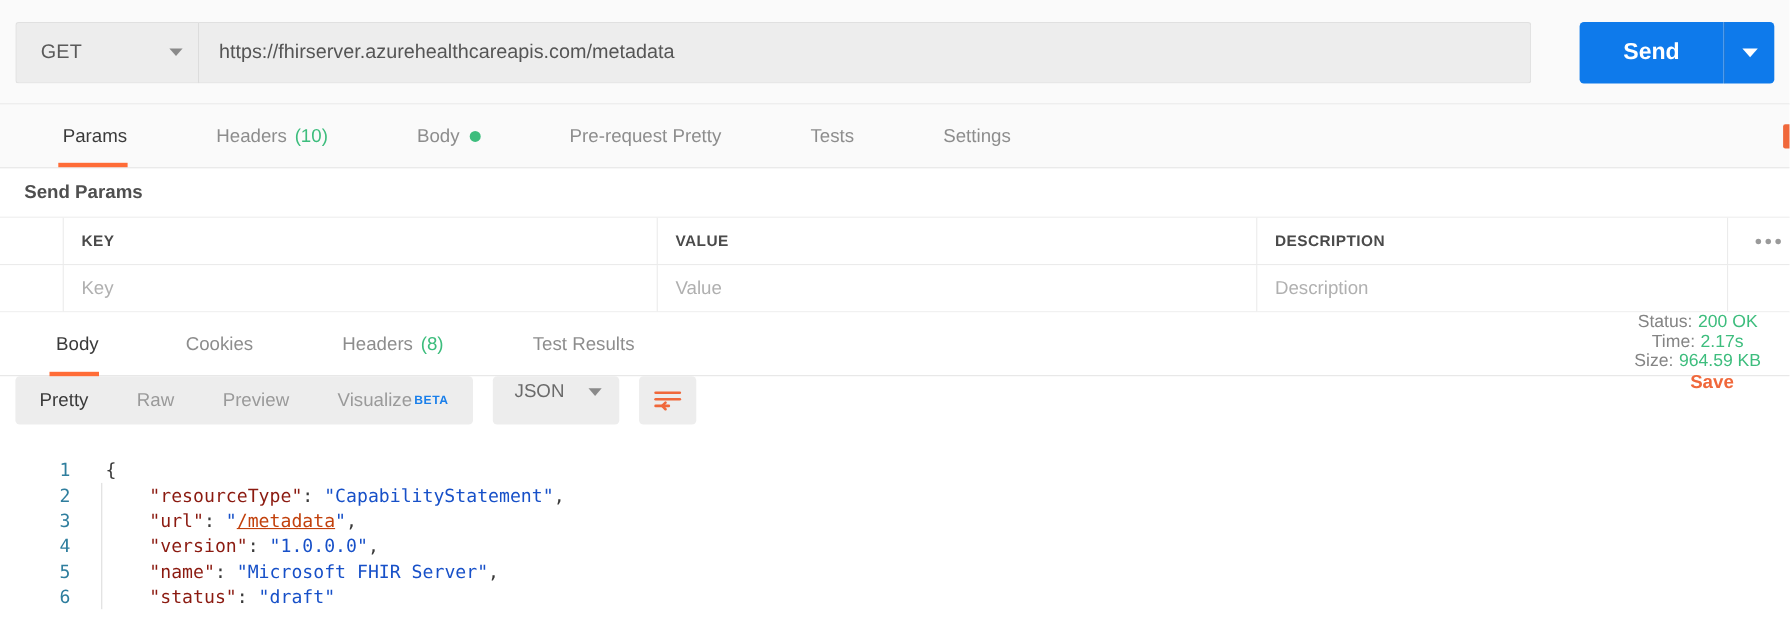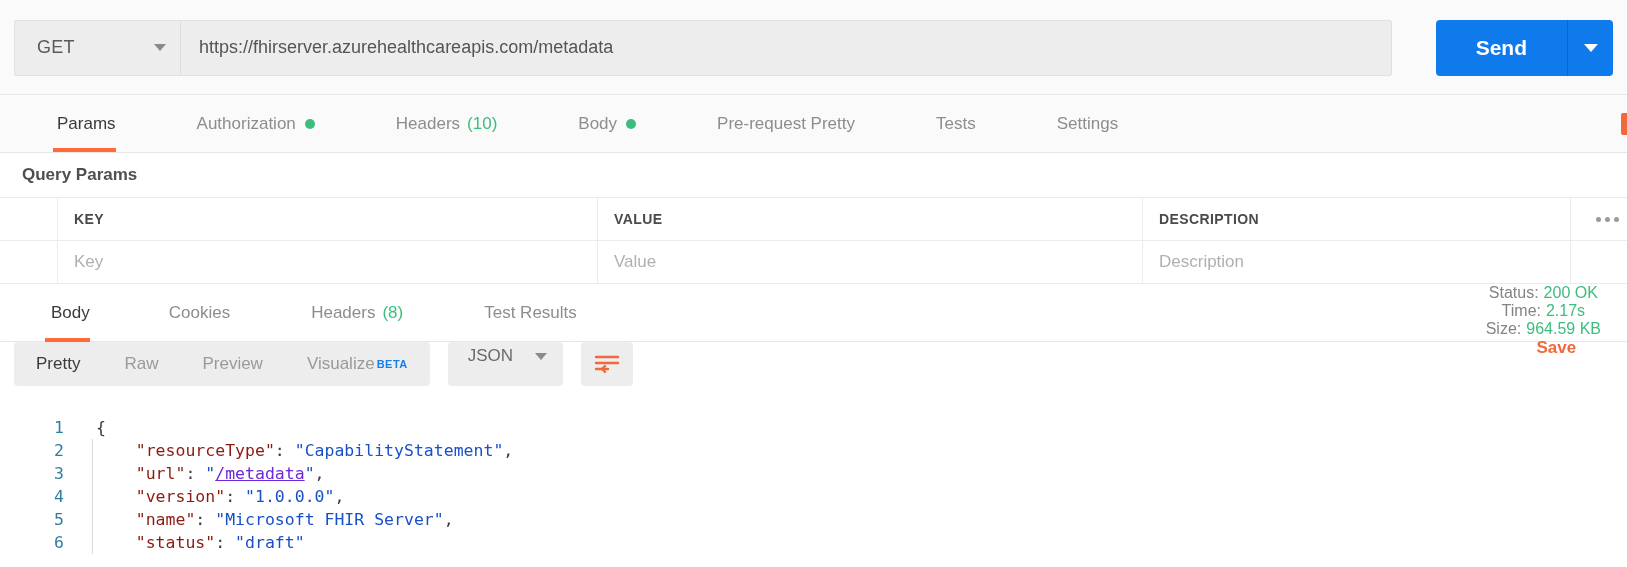--- a/index.html
+++ b/index.html
@@ -273,21 +273,21 @@
   .code-body { position: relative; flex: 1; padding-left: 26px; }
   .indent-guide {
     position: absolute;
     left: 22px; top: 23px; bottom: 0;
     width: 1px; background: #dcdcdc;
   }
   .code-line { white-space: pre; }
   .k  { color: #8b1a10; }
   .s  { color: #1750c8; }
   .p  { color: #3a3a3a; }
-  .lnk { color: #6d28d9; text-decoration: underline; cursor: pointer; }
+  .lnk { color: #c2410c; text-decoration: underline; cursor: pointer; }
 </style>
 </head>
 <body>
 
 <div class="url-bar">
   <div class="method-select">
     <span class="method-label">GET</span>
     <span class="caret-down"></span>
   </div>
   <div class="url-input">https://fhirserver.azurehealthcareapis.com/metadata</div>
@@ -298,44 +298,40 @@
     </div>
   </div>
 </div>
 
 <div class="req-tabs" id="req-tabs">
 
 <div class="tab active">
       <span>Params</span>
     </div>
     <div class="tab">
-      <span>Authorization</span>
-      <span class="dot-green"></span>
-    </div>
-    <div class="tab">
       <span>Headers</span>
       <span class="count-green">(10)</span>
     </div>
     <div class="tab">
       <span>Body</span>
       <span class="dot-green"></span>
     </div>
     <div class="tab">
       <span>Pre-request Pretty</span>
     </div>
     <div class="tab">
       <span>Tests</span>
     </div>
     <div class="tab">
       <span>Settings</span>
     </div>
     <div class="edge-sliver"></div>
   </div>
 
-<div class="qp-title">Query Params</div>
+<div class="qp-title">Send Params</div>
 <div class="param-table">
   <div class="param-row header">
     <div class="cell-check"></div>
     <div class="cell cell-key">KEY</div>
     <div class="cell cell-val">VALUE</div>
     <div class="cell cell-desc">DESCRIPTION</div>
     <div class="cell cell-actions">
       <span class="dots-icon">
           <span></span>
           <span></span>

